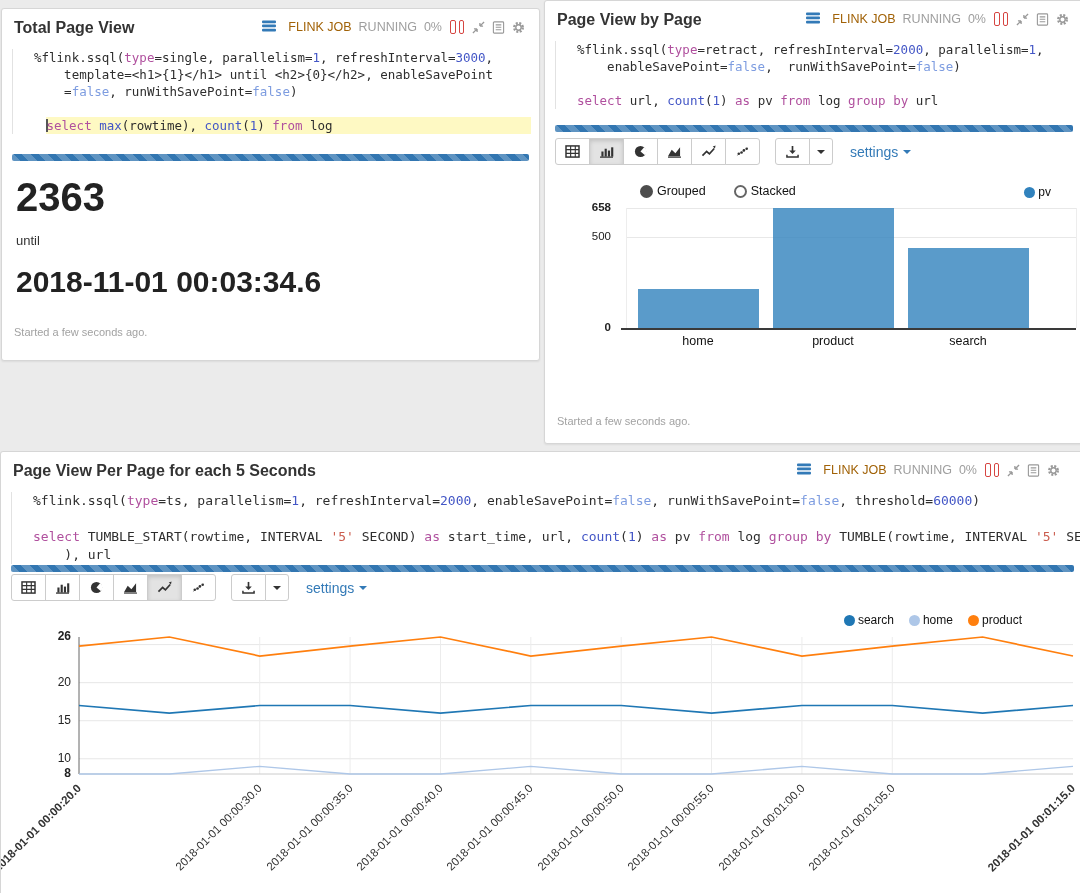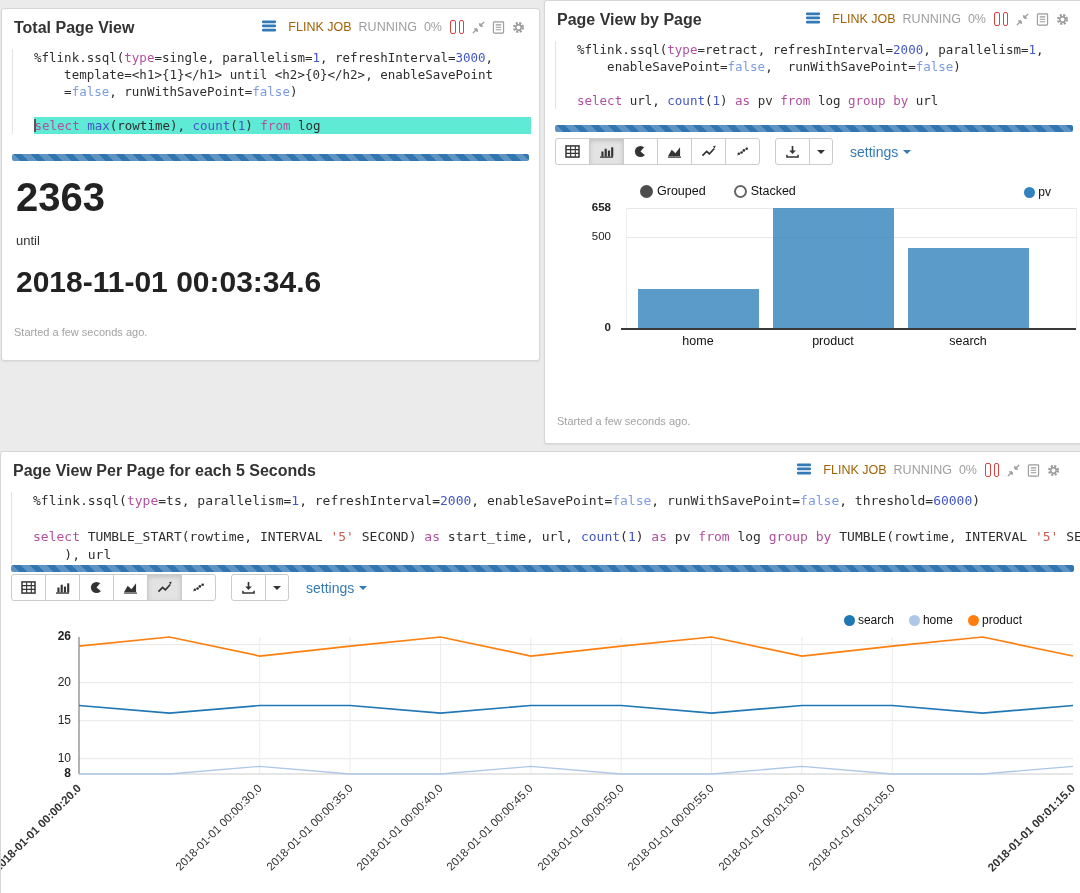--- a/index.html
+++ b/index.html
@@ -17,21 +17,21 @@
   .flink-link{color:#a16207;font-size:12.5px;text-decoration:none;display:flex;align-items:flex-start;gap:12px;}
   .st{color:#9e9e9e;font-size:12.5px;}
   .pause{display:inline-flex;gap:3px;margin:0 1px;cursor:pointer;}
   .pause i{width:3.5px;height:12px;border:1.5px solid #d64541;border-radius:2px;display:inline-block;}
   .ic{display:inline-flex;align-items:center;cursor:pointer;line-height:0;}
 
   .code{position:absolute;left:10px;right:8px;top:40px;font-family:"DejaVu Sans Mono",monospace;
         font-size:12.5px;line-height:17px;color:#2e2e2e;border-left:1px solid #e2e2e2;padding-left:21px;cursor:text;}
   #panel3 .code{font-size:13px;line-height:18px;}
   .cl{white-space:pre;min-height:1em;}
-  .cl.active{background:#5eead4;}
+  .cl.active{background:#fef9c3;margin-left:12px;}
   .cursor{display:inline-block;width:1.5px;height:13px;background:#555;vertical-align:-2px;margin-right:-1px;}
   .tok-k{color:#b0509e;}
   .tok-n{color:#4356c6;}
   .tok-f{color:#4356c6;}
   .tok-a{color:#7d9ce0;}
   .tok-s{color:#cb5d4f;}
 
   .progress{position:absolute;left:10px;right:10px;height:7px;border-radius:2px;background:#3276b1;
     background-image:repeating-linear-gradient(45deg,rgba(255,255,255,.22) 0 6px,transparent 6px 12px);}
   #panel1 .progress{top:145px;}

